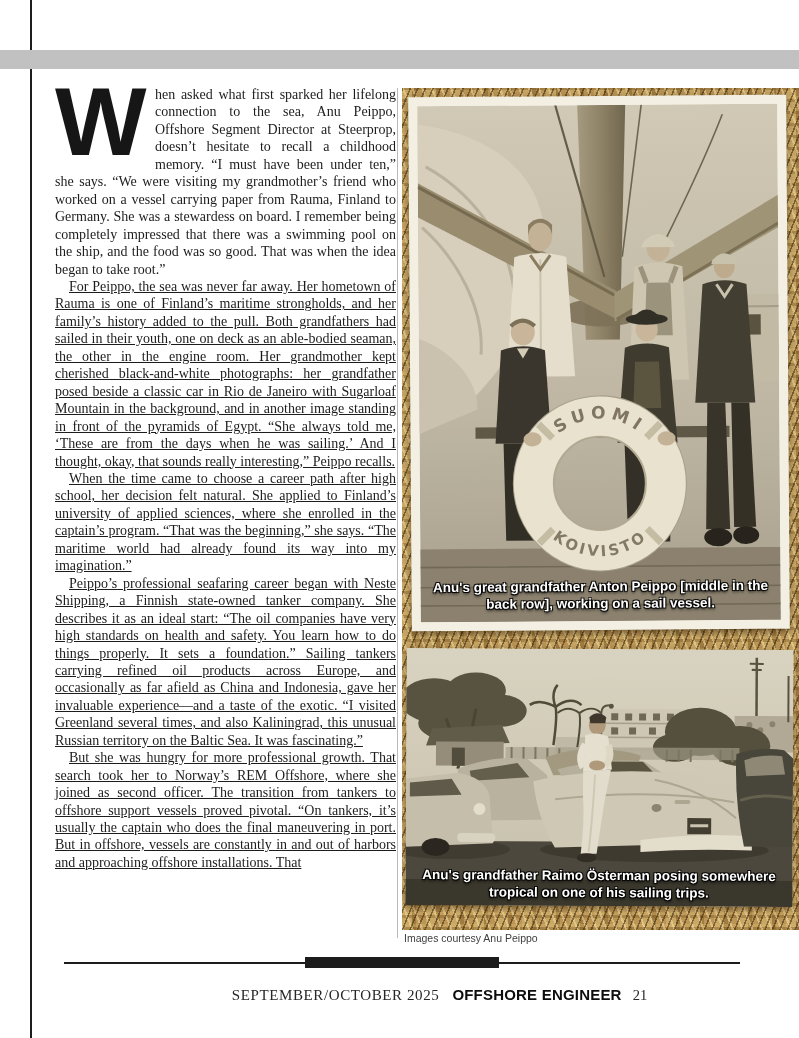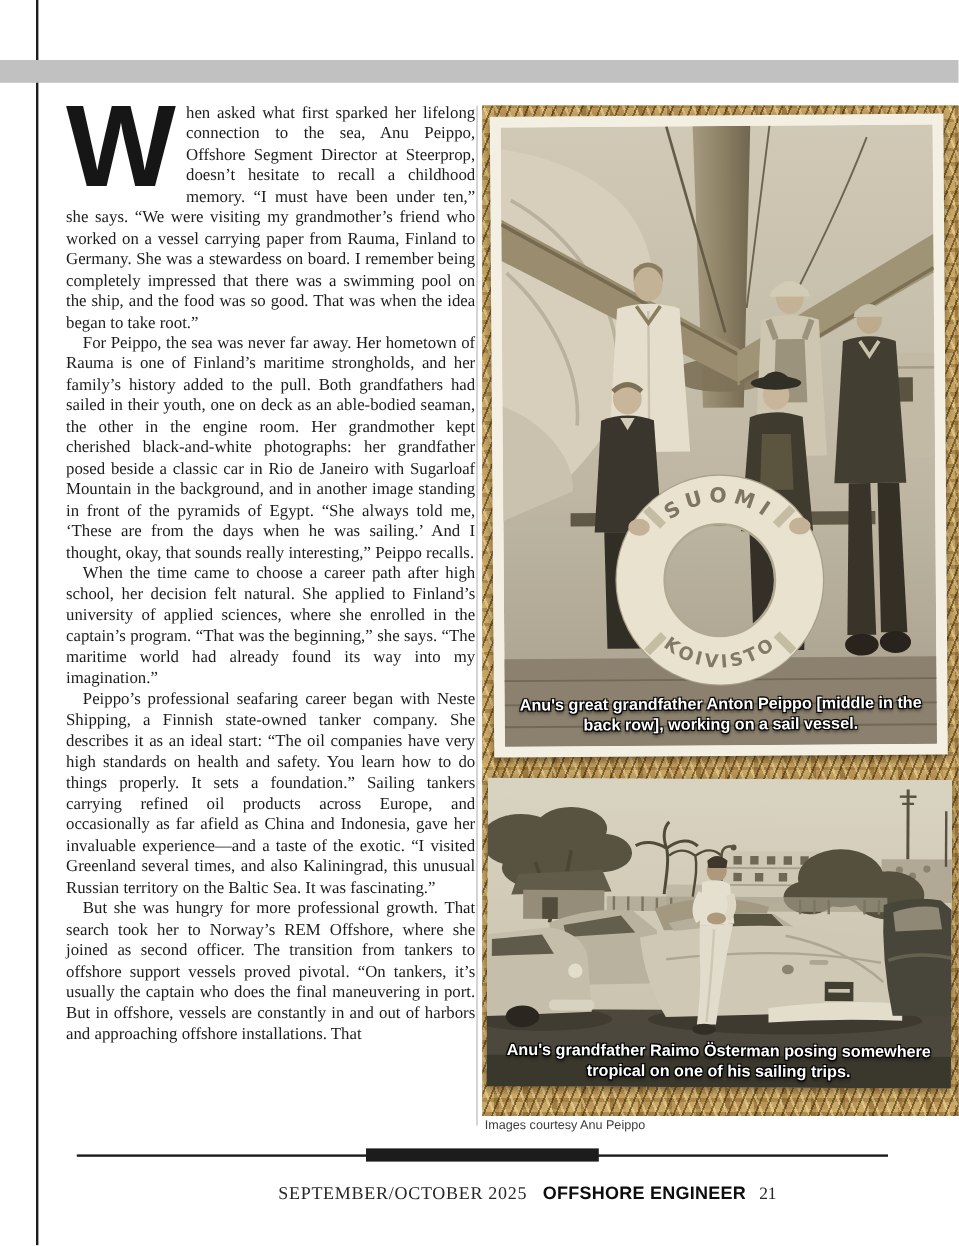--- a/index.html
+++ b/index.html
@@ -5,21 +5,21 @@
   html,body{margin:0;padding:0;background:#ffffff;}
   .page{position:relative;width:799px;height:1038px;background:#ffffff;overflow:hidden;
         font-family:"Liberation Serif",serif;}
   .left-rule{position:absolute;left:30px;top:0;width:2px;height:1038px;background:#1d1d1d;}
   .gray-bar{position:absolute;left:0;top:50px;width:799px;height:19px;background:#c1c1c1;}
   .col-rule{position:absolute;left:397px;top:88px;width:1px;height:850px;background:#b9b9b9;}
 
   
   .text-col{position:absolute;left:55px;top:86px;width:341px;color:#1c1c1c;}
   .body-p{margin:0;text-align:justify;font:14px/17.45px "Liberation Serif",serif;}
-  .body-p.indent{text-indent:14px;}
+  .body-p.indent{text-indent:14px;text-decoration:underline;}
   .dropcap{float:left;width:95px;height:68px;margin:3px 5px 0 0;
            font:bold 97px/66px "Liberation Sans",sans-serif;color:#161616;
            letter-spacing:-6px;overflow:visible;}
   .section-heading{margin:12px 0 4px 0;font:bold 18.5px/1.05 "Liberation Sans",sans-serif;
            color:#000;letter-spacing:-0.2px;}
 
   
   .photo-area{position:absolute;left:402px;top:88px;width:397px;height:842px;overflow:hidden;
     background-color:#a8854a;
     background-image:

